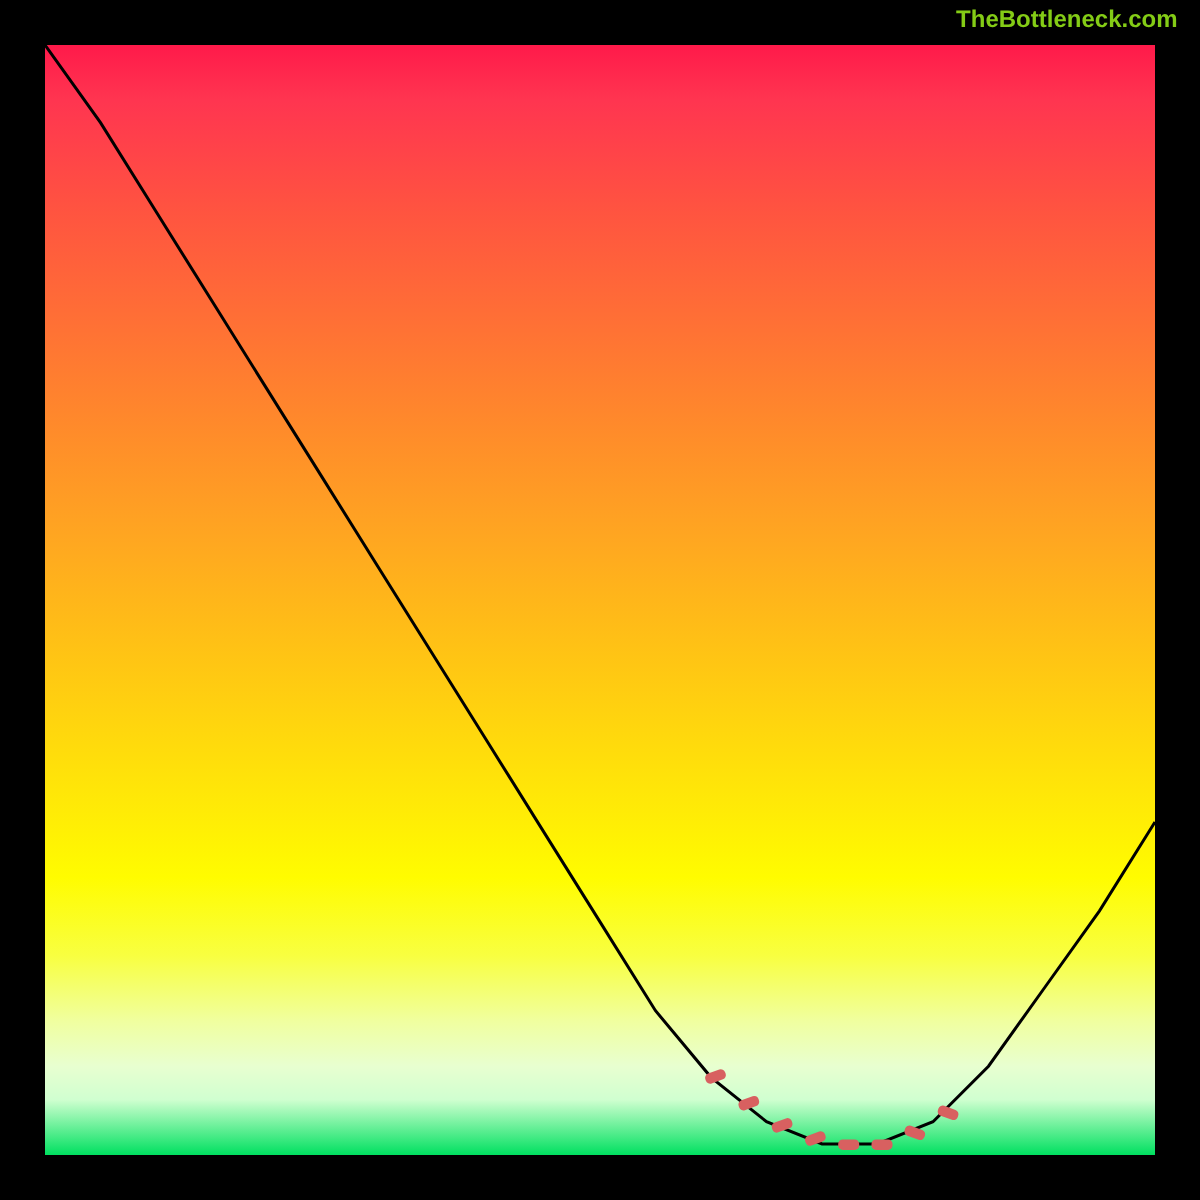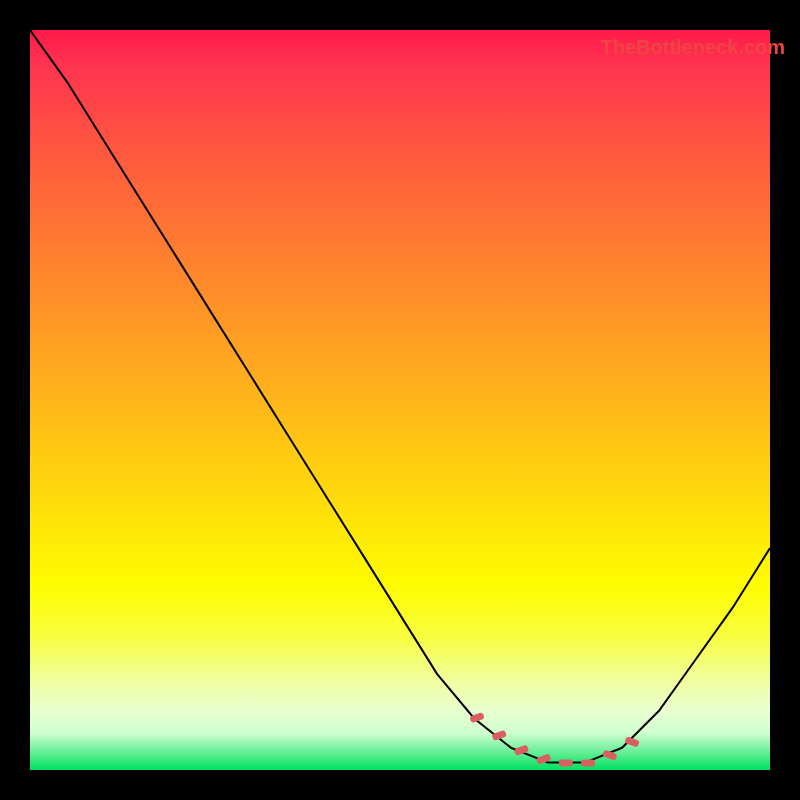--- a/index.html
+++ b/index.html
@@ -11,25 +11,24 @@
       width: 800px;
       height: 800px;
       background: #000;
       position: relative;
       font-family: Arial, sans-serif;
     }
     .watermark {
       position: absolute;
       top: 5px;
       right: 15px;
-      color: #ef4444;
-      font-size: 20px;
+      color: #84cc16;
+      font-size: 16px;
       font-weight: bold;
       z-index: 10;
-      margin-top: 31px;
     }
     .chart-area {
       position: absolute;
       top: 30px;
       left: 30px;
       width: 740px;
       height: 740px;
       overflow: hidden;
     }
     .gradient-bg {

